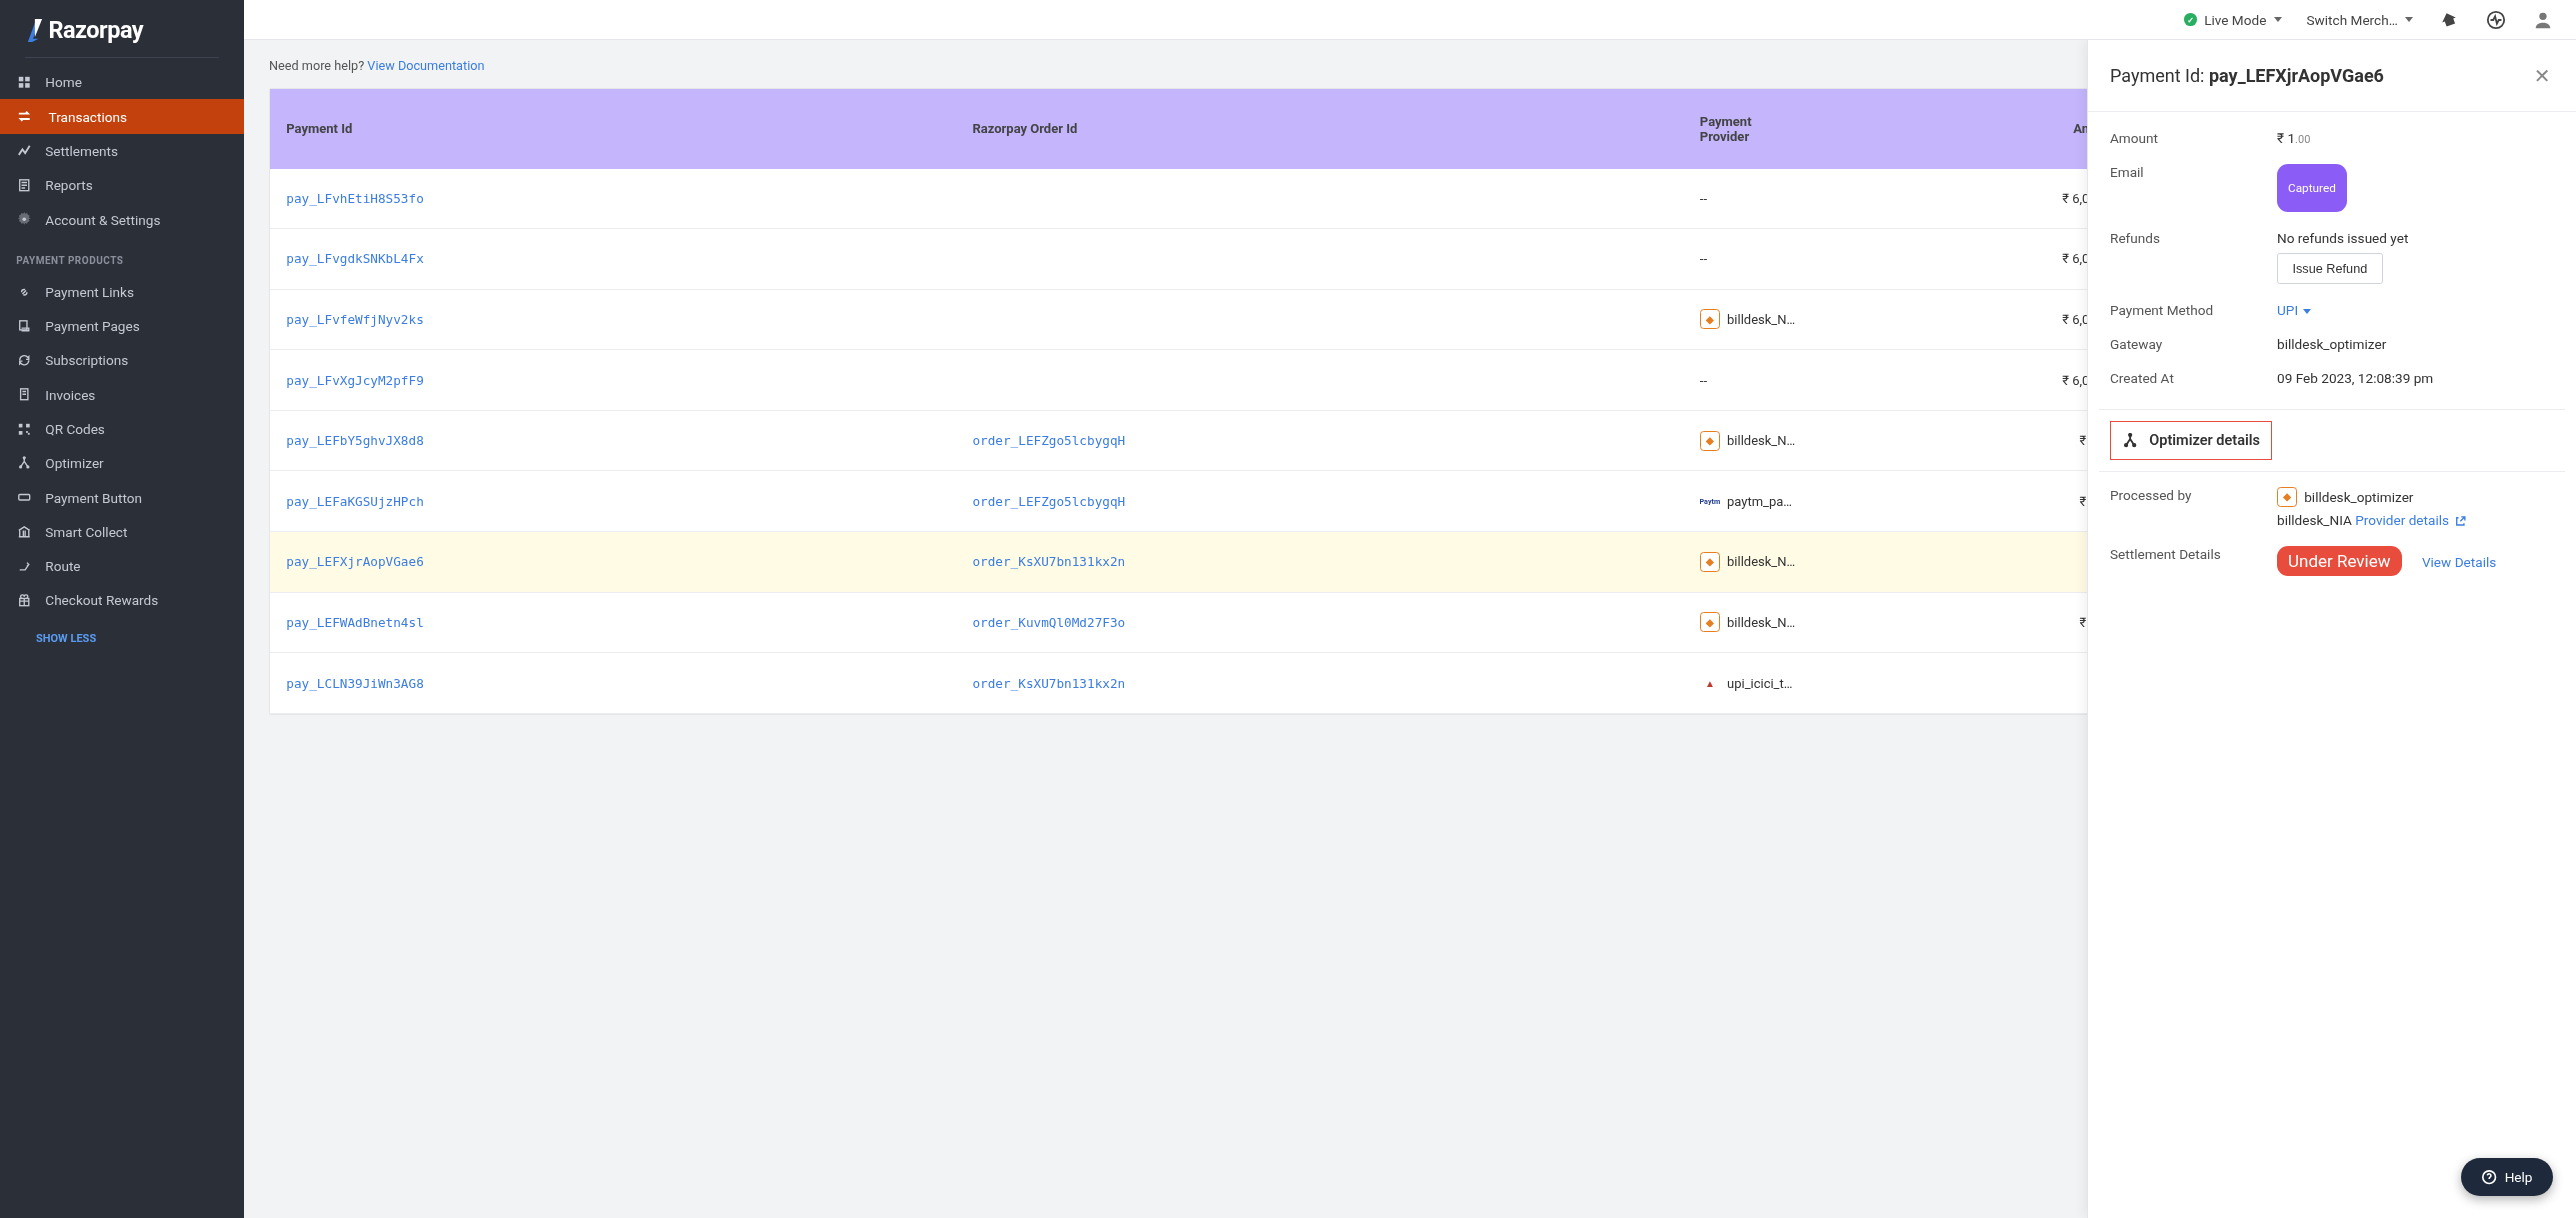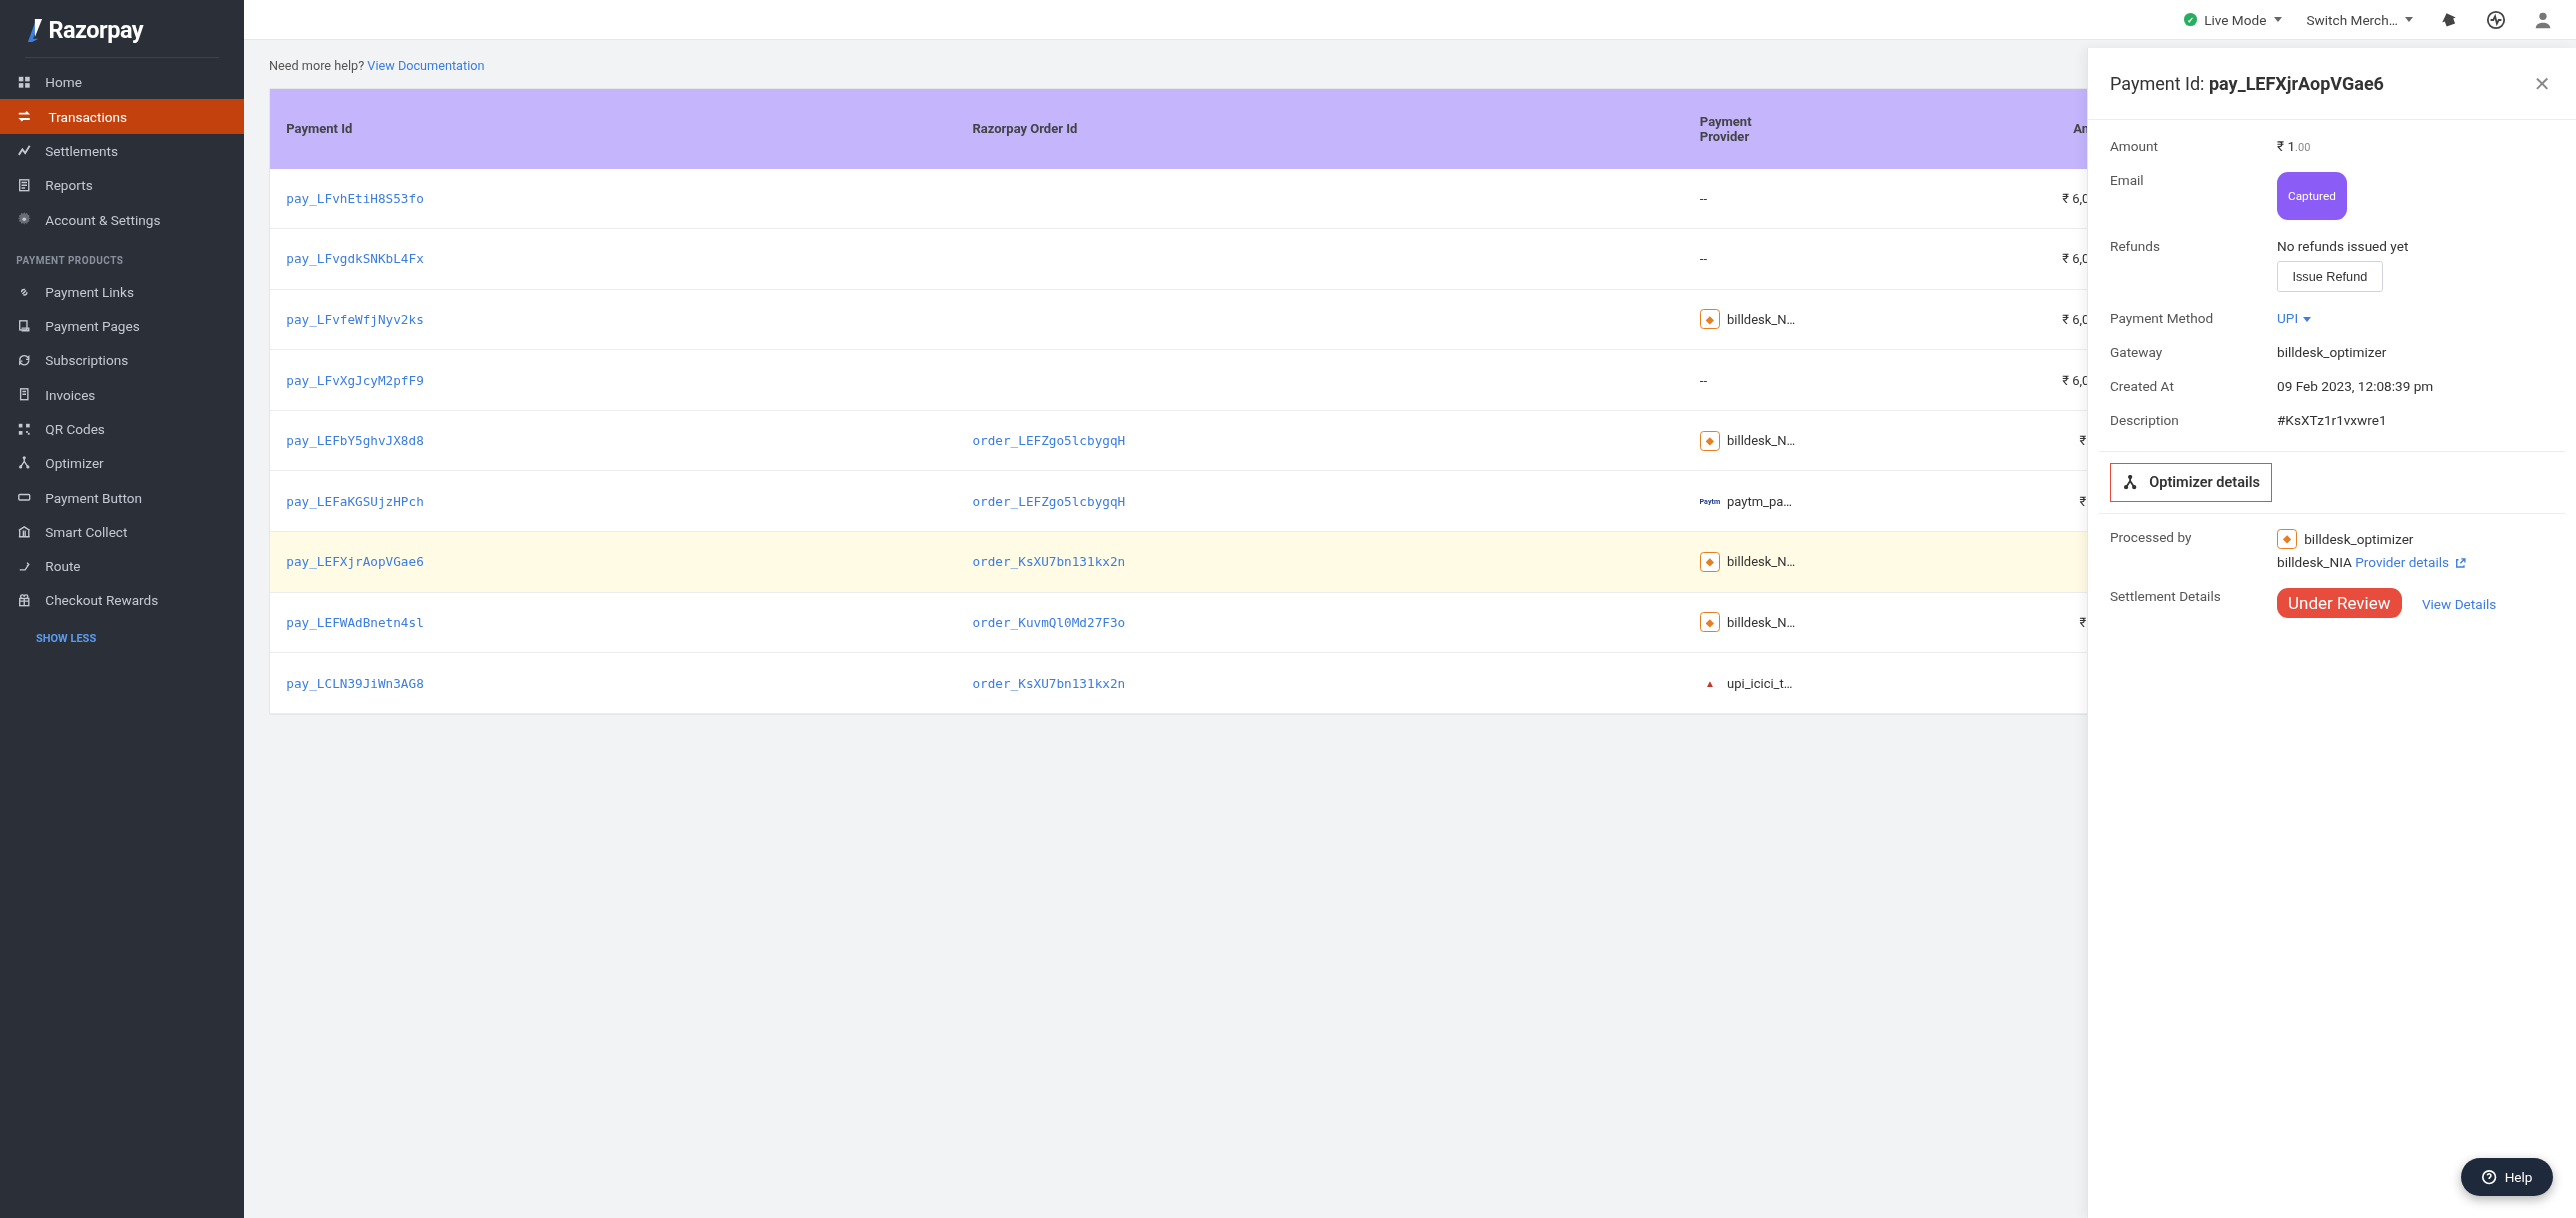--- a/index.html
+++ b/index.html
@@ -42,21 +42,21 @@
 tr.selected td { background: #fffbe5; }
 .mono { font-family: ui-monospace, SFMono-Regular, Menlo, monospace; font-size: 12.7px; }
 .link { color: #3b7de0; }
 .provider-cell { display: flex; align-items: center; gap: 7.2px; max-width: 118px; overflow: hidden; text-overflow: ellipsis; }
 .provider-icon { width: 20px; height: 20px; border-radius: 3.6px; display:flex; align-items:center; justify-content:center; font-size:10px; font-weight:bold; }
 .amt { text-align: right; color: #333; }
 .amt-dec { color: #888; font-size: 11px; }
 .email-redacted { width: 81px; height: 27px; background: #e1e3e7; border-radius: 1.8px; }
 
 
-.panel { position: absolute; top: 8px; right: 0; bottom: 0; width: 489px; background: #fff; border-left: 0.9px solid #e4e6ea; box-shadow: -3.6px 0 11px rgba(0,0,0,0.06); display: flex; flex-direction: column; }
+.panel { position: absolute; top: 0; right: 0; bottom: 0; width: 489px; background: #fff; border-left: 0.9px solid #e4e6ea; box-shadow: -3.6px 0 11px rgba(0,0,0,0.06); display: flex; flex-direction: column; }
 .panel-head { display: flex; align-items: center; justify-content: space-between; padding: 20px 22px; }
 .panel-title { font-size: 18px; color: #333; }
 .panel-title b { font-weight: 700; }
 .close-x { font-size: 20px; color: #888; cursor: pointer; padding: 3.6px; }
 .panel-body { flex: 1; overflow-y: auto; border-top: 0.9px solid #ecedf0; padding: 9px 0 22px; }
 .kv { display: flex; padding: 9px 22px; font-size: 13.6px; }
 .kv-k { width: 167px; flex-shrink: 0; color: #555; }
 .kv-v { flex: 1; color: #333; }
 .badge-captured { display: inline-block; background: #8b5cf6; color: #fff; font-size: 11.8px; padding: 17px 11px; border-radius: 11px; }
 .badge-review { display: inline-block; background: #e74c3c; color: #fff; font-size: 17px; padding: 5px 11px; border-radius: 11px; margin-right: 17px; }
@@ -418,24 +418,20 @@
               <div class="kv-v"><span class="link-small"><span>UPI</span> <span class="caret-down" style="display:inline-block;border-top-color:#3b7de0;margin-left:1.8px;vertical-align:middle"></span></span></div>
             </div>
           <div class="kv">
               <div class="kv-k">Gateway</div>
               <div class="kv-v">billdesk_optimizer</div>
             </div>
           <div class="kv">
               <div class="kv-k">Created At</div>
               <div class="kv-v">09 Feb 2023, 12:08:39 pm</div>
             </div>
-          <div class="kv">
-              <div class="kv-k">Description</div>
-              <div class="kv-v">#KsXTz1r1vxwre1</div>
-            </div>
 
           <div class="section-bar">
             <div class="opt-box">
               <svg width="16.3" height="16.3" viewBox="0 0 16 16" fill="none" stroke="#333" stroke-width="1.8">
                   <path d="M8 2v4M8 6l-4 6M8 6l4 6"></path>
                   <circle cx="8" cy="2" r="1.2" fill="#333"></circle>
                   <circle cx="4" cy="12" r="1.2" fill="#333"></circle>
                   <circle cx="12" cy="12" r="1.2" fill="#333"></circle>
                 </svg>
               <span>Optimizer details</span>

